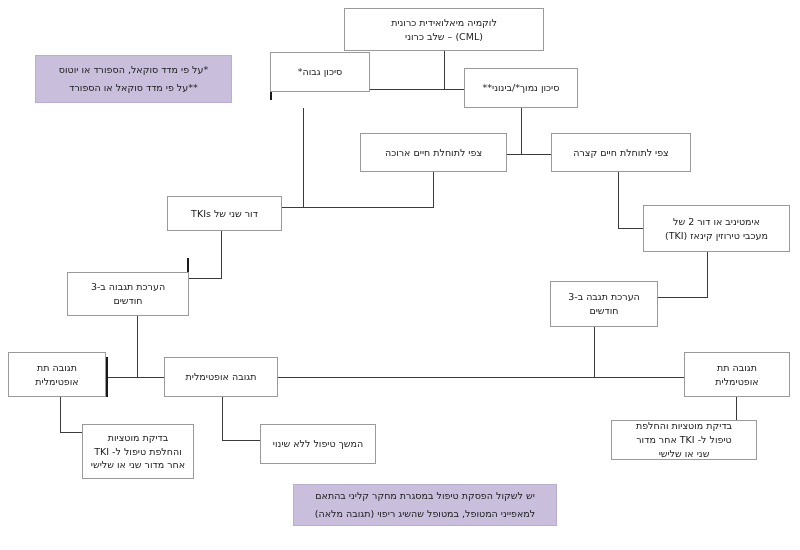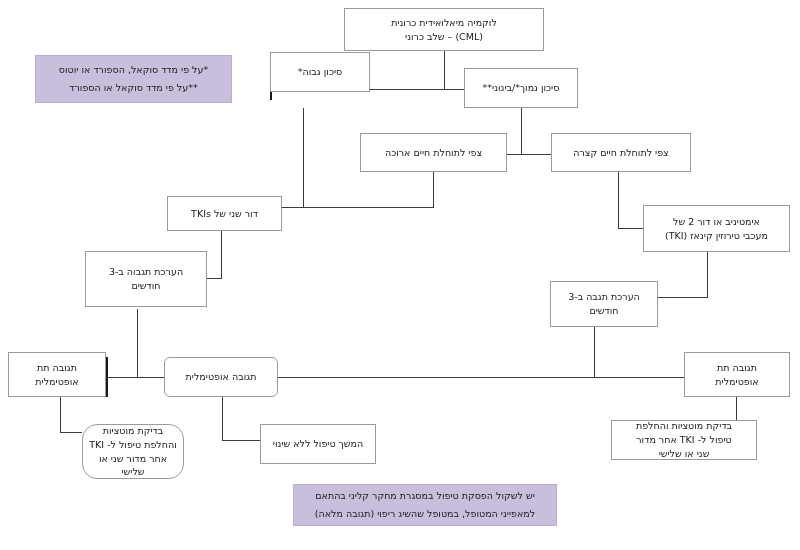--- a/index.html
+++ b/index.html
@@ -139,45 +139,45 @@
 
   <div class="node" style="left:167px; top:196px; width:115px; height:35px;">
     <span class="txt">דור שני של TKIs</span>
   </div>
 
   <div class="node" style="left:643px; top:205px; width:147px; height:47px;">
     <span class="txt">אימטיניב או דור 2 של
 מעכבי טירוזין קינאז (TKI)</span>
   </div>
 
-  <div class="node" style="left:67px; top:251px; width:122px; height:56px;margin-left:18px;">
+  <div class="node" style="left:67px; top:272px; width:122px; height:44px;">
     <span class="txt">הערכת תגבוה ב-3
 חודשים</span>
   </div>
 
   <div class="node" style="left:550px; top:281px; width:108px; height:46px;">
     <span class="txt">הערכת תגבה ב-3
 חודשים</span>
   </div>
 
   <div class="node" style="left:8px; top:352px; width:98px; height:45px;">
     <span class="txt">תגובה תת
 אופטימלית</span>
   </div>
 
-  <div class="node" style="left:164px; top:357px; width:114px; height:40px;border-radius:6px;">
+  <div class="node" style="left:164px; top:357px; width:114px; height:40px;">
     <span class="txt">תגובה אופטימלית</span>
   </div>
 
   <div class="node" style="left:684px; top:352px; width:106px; height:45px;">
     <span class="txt">תגובה תת
 אופטימלית</span>
   </div>
 
-  <div class="node" style="left:82px; top:424px; width:102px; height:55px;border-radius:15px;">
+  <div class="node" style="left:82px; top:424px; width:112px; height:55px;">
     <span class="txt">בדיקת מוטציות
 והחלפת טיפול ל- TKI
 אחר מדור שני או שלישי</span>
   </div>
 
   <div class="node" style="left:260px; top:424px; width:116px; height:40px;">
     <span class="txt">המשך טיפול ללא שינוי</span>
   </div>
 
   <div class="node" style="left:611px; top:420px; width:146px; height:40px;">

